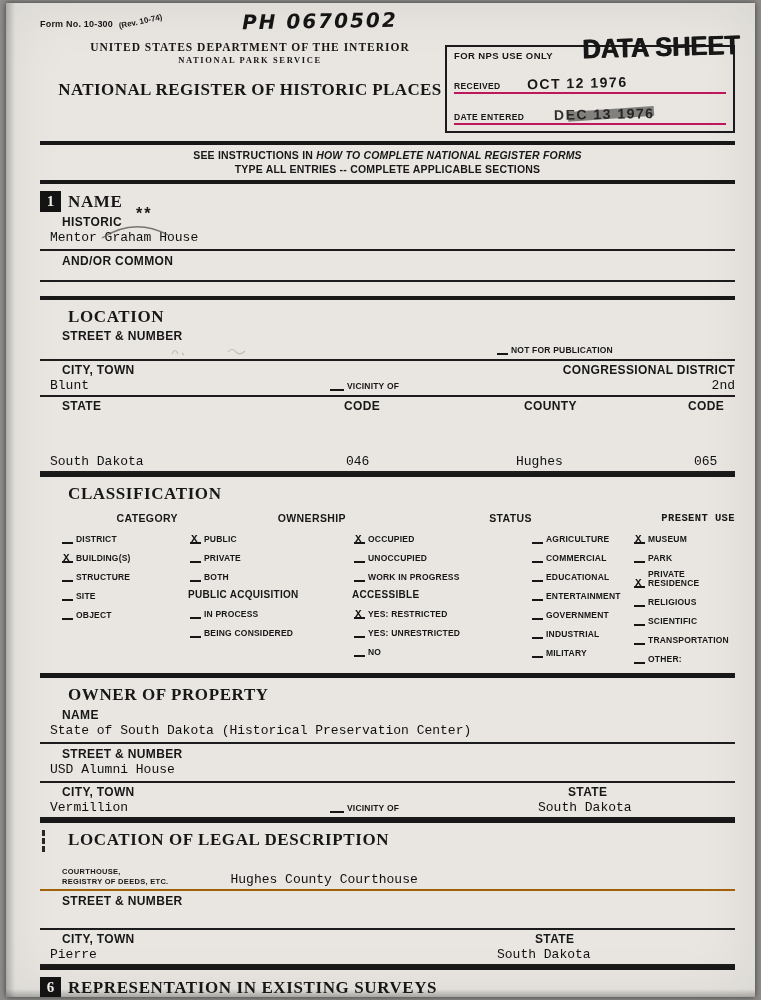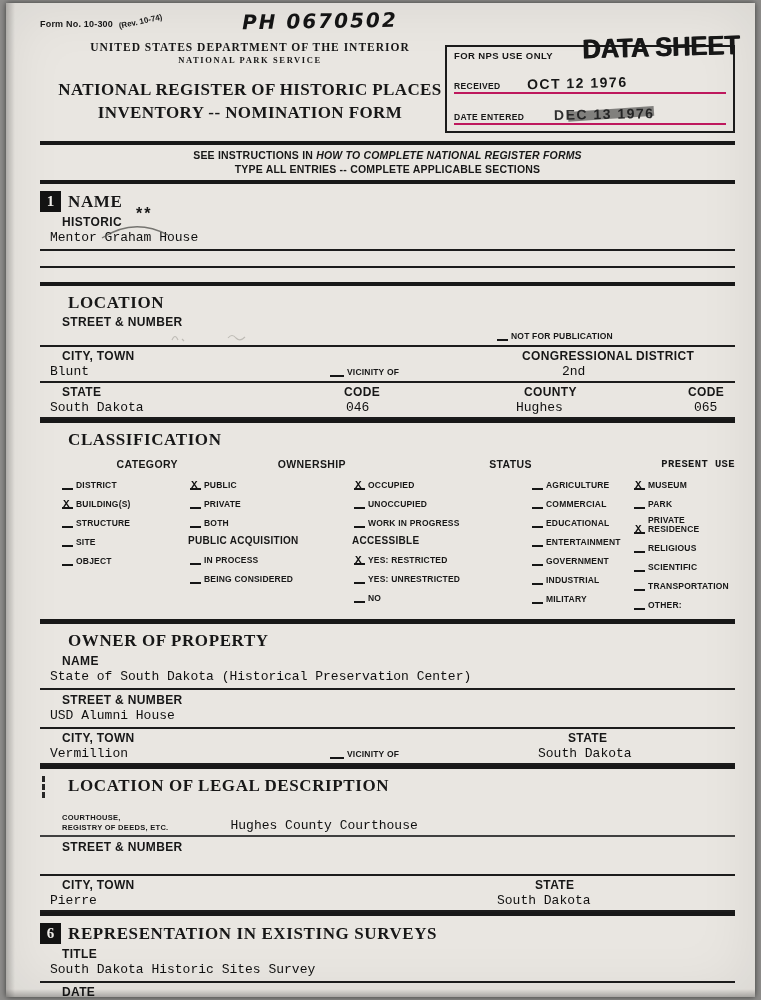--- a/index.html
+++ b/index.html
@@ -74,38 +74,37 @@
   .col-status{width:186px;padding-left:8px;box-sizing:border-box;}
   .col-use{flex:1;display:flex;}
   .use-l{width:102px;} .use-r{flex:1;}
   .ck-sub{font-size:10px;font-weight:bold;letter-spacing:.3px;margin:1px 0 7px -2px;}
 
   .scribble{position:absolute;left:128px;bottom:2px;opacity:.55;}
   .hand-arc{position:absolute;left:56px;top:-7px;}
   .hand-stars{position:absolute;left:96px;top:-10px;font-size:16px;font-weight:bold;letter-spacing:2px;}
 
   .lab2{font-size:7.5px;font-weight:bold;letter-spacing:.3px;line-height:10px;padding-left:22px;}
-  .row-inline{display:flex;align-items:flex-end;border-bottom:2px solid #404040;margin-top:3px;padding-bottom:2px;}
+  .row-inline{display:flex;align-items:flex-end;border-bottom:2px solid #a16207;margin-top:3px;padding-bottom:2px;}
 </style>
 </head>
 <body>
 
 <div class="paper">
 
   <div class="hdr">
     <div>
       <span class="formno">Form No. 10-300</span>
       <span class="formrev">(Rev. 10-74)</span>
     </div>
     <span class="hand-id">PH 0670502</span>
     <div class="dept-wrap">
       <div class="dept1">UNITED STATES DEPARTMENT OF THE INTERIOR</div>
       <div class="dept2">NATIONAL PARK SERVICE</div>
       <div class="big1">NATIONAL REGISTER OF HISTORIC PLACES</div>
-      <div class="big2">INVENTORY -- NOMINATION FORM</div>
     </div>
 
     <div class="nps-box">
       <div class="datasheet">DATA SHEET</div>
       <div class="useonly">FOR NPS USE ONLY</div>
       <div class="nps-row r1">
         <span class="nps-lab">RECEIVED</span>
         <span class="stamp received">OCT 12 1976</span>
       </div>
       <div class="nps-row r2">
@@ -131,20 +130,21 @@
       <span class="hand-stars">**</span>
       <div class="lab">HISTORIC</div>
       <div class="val typed" style="position:relative;">
         <span>Mentor Graham House</span>
         <svg class="hand-arc" width="78" height="20" viewBox="0 0 78 20">
           <path d="M6 16 Q 38 -5 72 13" stroke="#4d4d4a" stroke-width="1.4" fill="none" opacity="0.75"></path>
         </svg>
       </div>
     </div>
     <div class="field short" style="margin-bottom:14px;">
+      <div class="lab">AND/OR COMMON</div>
       <div class="val typed"></div>
     </div>
   </section>
 
   <div class="hrule"></div>
 
   <section>
     <div class="sec-head">
       <span class="sec-title">LOCATION</span>
     </div>
@@ -166,33 +166,33 @@
       <div class="cell" style="width:290px;">
         <div class="lab">CITY, TOWN</div>
         <div class="val typed">Blunt</div>
       </div>
       <div class="bottom" style="width:180px;">
         <span class="ck unchecked" style="margin:0;">
           <span class="mark" style="width:14px;flex-basis:14px;"></span>
           <span>VICINITY OF</span>
         </span>
       </div>
-      <div class="cell" style="flex:1;">
+      <div class="cell" style="flex:1;text-align:right;">
         <div class="lab" style="padding-left:12px;">CONGRESSIONAL DISTRICT</div>
         <div class="val typed" style="padding-left:52px;">2nd</div>
       </div>
     </div>
     <div class="frow" style="min-height:30px;">
       <div class="cell" style="width:298px;">
         <div class="lab">STATE</div>
         <div class="val typed">South Dakota</div>
       </div>
       <div class="cell" style="width:178px;">
         <div class="lab" style="padding-left:6px;">CODE</div>
-        <div class="val typed" style="padding-left:8px;">046</div>
+        <div class="val typed" style="padding-left:8px;margin-top:40px;">046</div>
       </div>
       <div class="cell" style="width:138px;">
         <div class="lab" style="padding-left:8px;">COUNTY</div>
         <div class="val typed" style="padding-left:0;">Hughes</div>
       </div>
       <div class="cell" style="flex:1;">
         <div class="lab" style="padding-left:34px;">CODE</div>
         <div class="val typed" style="padding-left:40px;">065</div>
       </div>
     </div>

